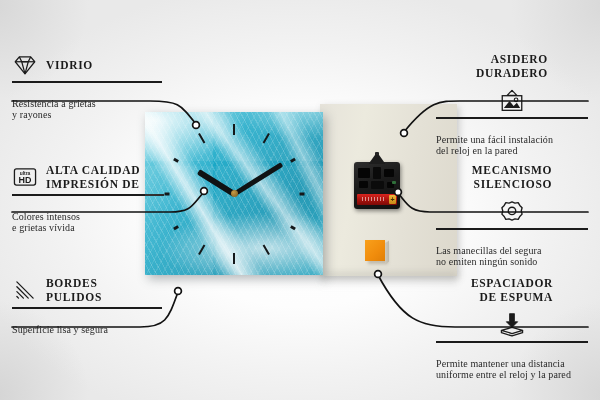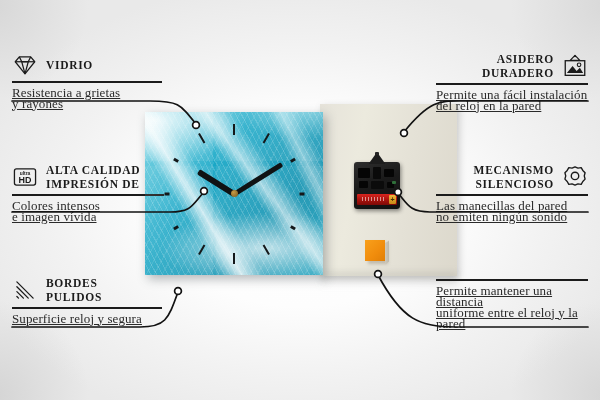--- a/index.html
+++ b/index.html
@@ -185,31 +185,30 @@
     line-height: 14px;
     text-transform: uppercase;
   }
   .feature .rule {
     height: 1.5px;
     background: #1b1b1b;
     margin-top: 3px;
   }
   .feature .desc {
     font-family: "Liberation Serif", serif;
-    font-size: 13px;
+    font-size: 10px;
     line-height: 11px;
     color: #2a2a2a;
-    margin-top: 4px;
+    margin-top: 15px;
     letter-spacing: .1px;
-    text-decoration: underline;
   }
   .feature.left .head { justify-content: flex-start; }
   .feature.left .title { text-align: left; }
   .feature.left .desc { text-align: left; }
-  .feature.right .head { justify-content: flex-end; flex-direction: row; }
+  .feature.right .head { justify-content: flex-end; flex-direction: column; }
   .feature.right .title { text-align: right; }
   .feature.right .desc { text-align: left; }
 
   .ico { width: 26px; height: 26px; flex: 0 0 26px; display: block; }
 
   .f-vidrio    { left: 12px;  top: 52px;  width: 150px; }
   .f-impresion { left: 12px;  top: 163px; width: 152px; }
   .f-bordes    { left: 12px;  top: 276px; width: 150px; }
   .f-asidero   { left: 436px; top: 52px;  width: 152px; }
   .f-mecanismo { left: 436px; top: 163px; width: 152px; }
@@ -321,42 +320,42 @@
         <text x="16" y="23.5" text-anchor="middle" font-family="Liberation Sans, sans-serif" font-size="11" font-weight="700" fill="#1b1b1b">HD</text>
       </svg>
       <div>
         <div class="title">ALTA CALIDAD</div>
         <div class="title">IMPRESIÓN DE</div>
       </div>
     </div>
     <div class="rule"></div>
     <div class="desc">
       <div>Colores intensos</div>
-      <div>e imagen vívida</div>
+      <div>e grietas vívida</div>
     </div>
   </div>
 
   <div class="feature left f-bordes">
     <div class="head">
       <svg class="ico" viewBox="0 0 32 32">
         <g stroke="#1b1b1b" stroke-width="1.6" stroke-linecap="round">
           <path d="M6 6 L26 26"></path>
           <path d="M6 12 L20 26"></path>
           <path d="M6 18 L14 26"></path>
           <path d="M6 24 L8 26"></path>
         </g>
       </svg>
       <div>
         <div class="title">BORDES</div>
         <div class="title">PULIDOS</div>
       </div>
     </div>
     <div class="rule"></div>
     <div class="desc">
-      <div>Superficie reloj y segura</div>
+      <div>Superficie lisa y segura</div>
     </div>
   </div>
 
   <div class="feature right f-asidero">
     <div class="head">
       <div>
         <div class="title">ASIDERO</div>
         <div class="title">DURADERO</div>
       </div>
       <svg class="ico" viewBox="0 0 32 32">
@@ -382,26 +381,37 @@
       </div>
       <svg class="ico" viewBox="0 0 32 32">
         <g fill="none" stroke="#1b1b1b" stroke-width="1.7" stroke-linejoin="round">
           <path d="M16 3.5 L19.6 5 L23.6 4.4 L25.6 7.9 L28.4 10.8 L27.4 14.7 L28.4 18.6 L25.6 21.5 L23.6 25 L19.6 24.4 L16 25.9 L12.4 24.4 L8.4 25 L6.4 21.5 L3.6 18.6 L4.6 14.7 L3.6 10.8 L6.4 7.9 L8.4 4.4 L12.4 5 Z"></path>
           <circle cx="16" cy="14.7" r="4.6"></circle>
         </g>
       </svg>
     </div>
     <div class="rule"></div>
     <div class="desc">
-      <div>Las manecillas del pared</div>
+      <div>Las manecillas del segura</div>
       <div>no emiten ningún sonido</div>
     </div>
   </div>
 
   <div class="feature right f-espaciador">
+    <div class="head">
+      <div>
+        <div class="title">ESPACIADOR</div>
+        <div class="title">DE ESPUMA</div>
+      </div>
+      <svg class="ico" viewBox="0 0 32 32">
+        <path d="M13 2 L19 2 L19 12 L23 12 L16 19 L9 12 L13 12 Z" fill="#1b1b1b" stroke="#1b1b1b" stroke-width="1" stroke-linejoin="round"></path>
+        <path d="M16 19 L29 22.5 L16 26.5 L3 22.5 Z" fill="none" stroke="#1b1b1b" stroke-width="1.6" stroke-linejoin="round"></path>
+        <path d="M3 22.5 L3 25.5 L16 29.5 L29 25.5 L29 22.5" fill="none" stroke="#1b1b1b" stroke-width="1.6" stroke-linejoin="round"></path>
+      </svg>
+    </div>
     <div class="rule"></div>
     <div class="desc">
       <div>Permite mantener una distancia</div>
       <div>uniforme entre el reloj y la pared</div>
     </div>
   </div>
 
 </div>
 
 </body></html>

